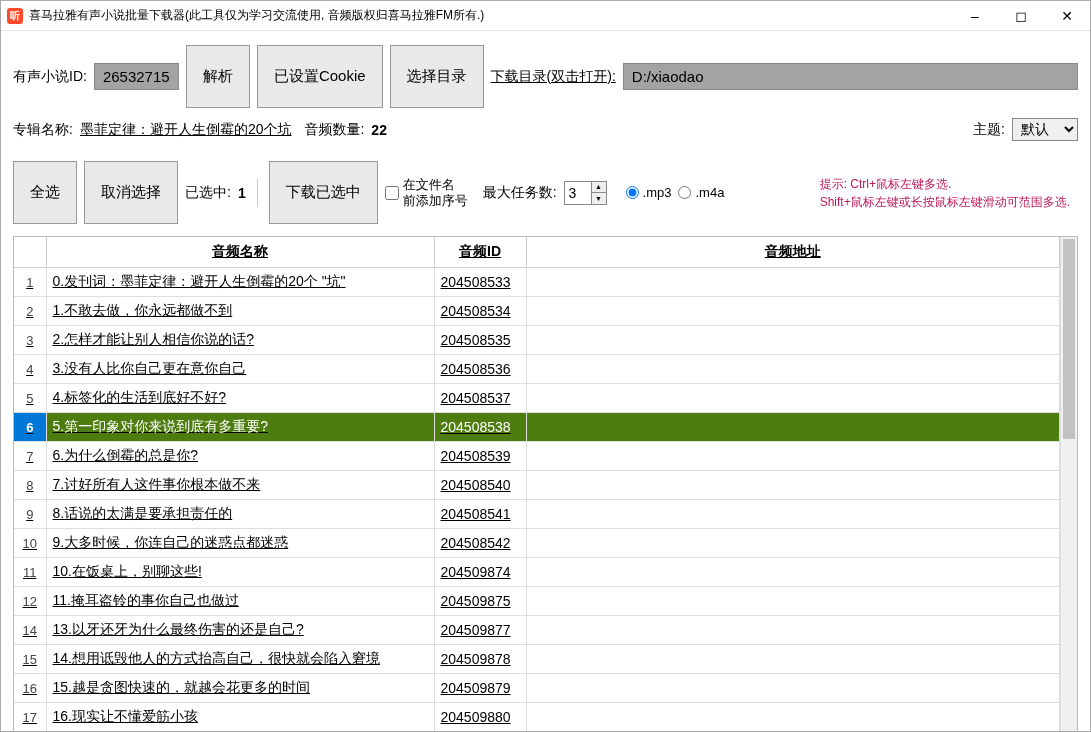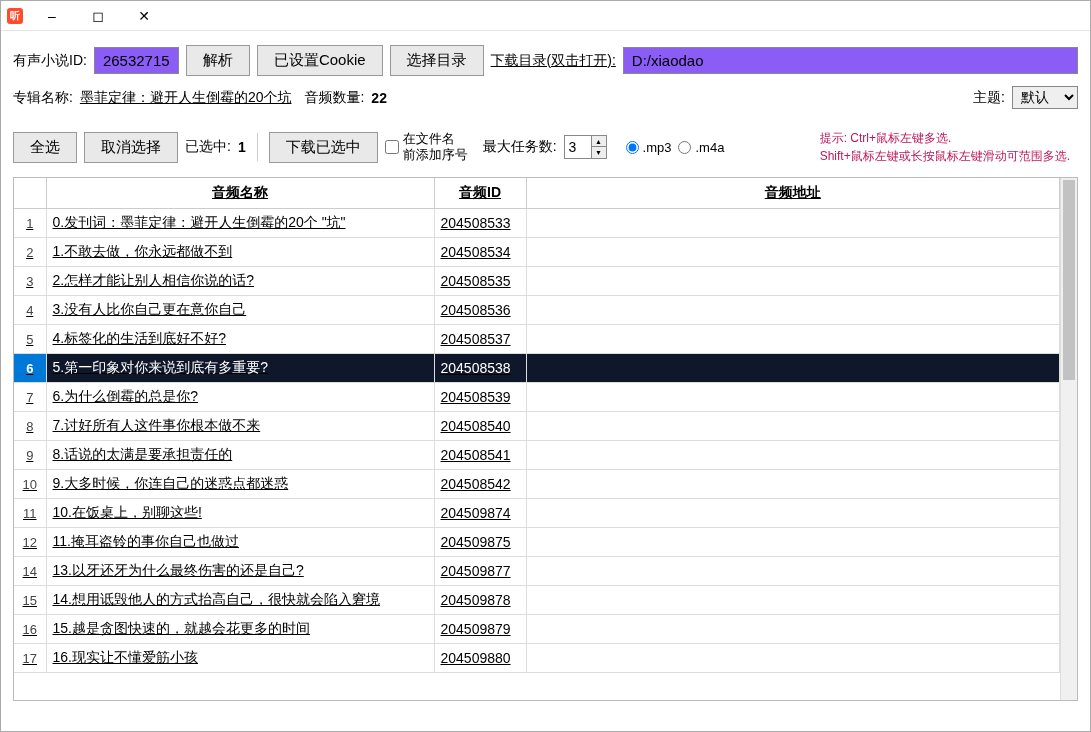--- a/index.html
+++ b/index.html
@@ -45,26 +45,26 @@
 .toolbar1 { padding-top: 14px; }
 .toolbar2 { padding-top: 2px; padding-bottom: 8px; }
 .toolbar3 { padding-top: 12px; padding-bottom: 12px; }
 .lbl { font-size: 14px; white-space: nowrap; }
 .lbl-u { text-decoration: underline; }
 .txt-input {
   border: 1px solid #888;
   padding: 4px 8px;
   font-size: 15px;
   font-family: inherit;
-  background: #8b5cf6;
+  background: #a3a3a3;
 }
 .btn {
   border: 1px solid #999;
   background: #e9e9e9;
-  padding: 5px 16px;
+  padding: 21px 16px;
   font-size: 15px;
   font-family: inherit;
   cursor: pointer;
   white-space: nowrap;
 }
 .bold { font-weight: bold; }
 .album-name { text-decoration: underline; font-size: 14px; }
 select.theme-select {
   border: 1px solid #888;
   padding: 2px 4px;
@@ -122,41 +122,42 @@
   white-space: nowrap;
   overflow: hidden;
 }
 tbody td.rownum {
   text-align: center;
   color: #444;
   font-size: 13px;
   background: #fff;
   border-left: none;
 }
-tbody tr.selected td { background: #0f172a; color: #fff; }
+tbody tr.selected td { background: #4d7c0f; color: #fff; }
 tbody tr.selected td.rownum { background: #0078d7; color: #fff; font-weight: bold; }
 .vscroll {
   width: 17px;
   background: #f0f0f0;
   border-left: 1px solid #ddd;
   position: relative;
 }
 .vscroll .thumb {
   position: absolute; left: 2px; right: 2px;
   top: 2px; height: 200px;
   background: #c2c2c2;
   border-radius: 0;
 }
 .spacer-vert { border-left: 1px solid #ccc; height: 28px; margin: 0 4px; }
 </style>
 </head>
 <body>
 
 <div class="titlebar">
   <div class="app-icon">听</div>
+  <div class="title">喜马拉雅有声小说批量下载器(此工具仅为学习交流使用, 音频版权归喜马拉雅FM所有.)</div>
   <div class="win-controls">
     <div class="win-btn">‒</div>
     <div class="win-btn">◻</div>
     <div class="win-btn">✕</div>
   </div>
 </div>
 
 <div class="toolbar1">
   <span class="lbl">有声小说ID:</span>
   <input class="txt-input" style="width: 85px;" value="26532715">

